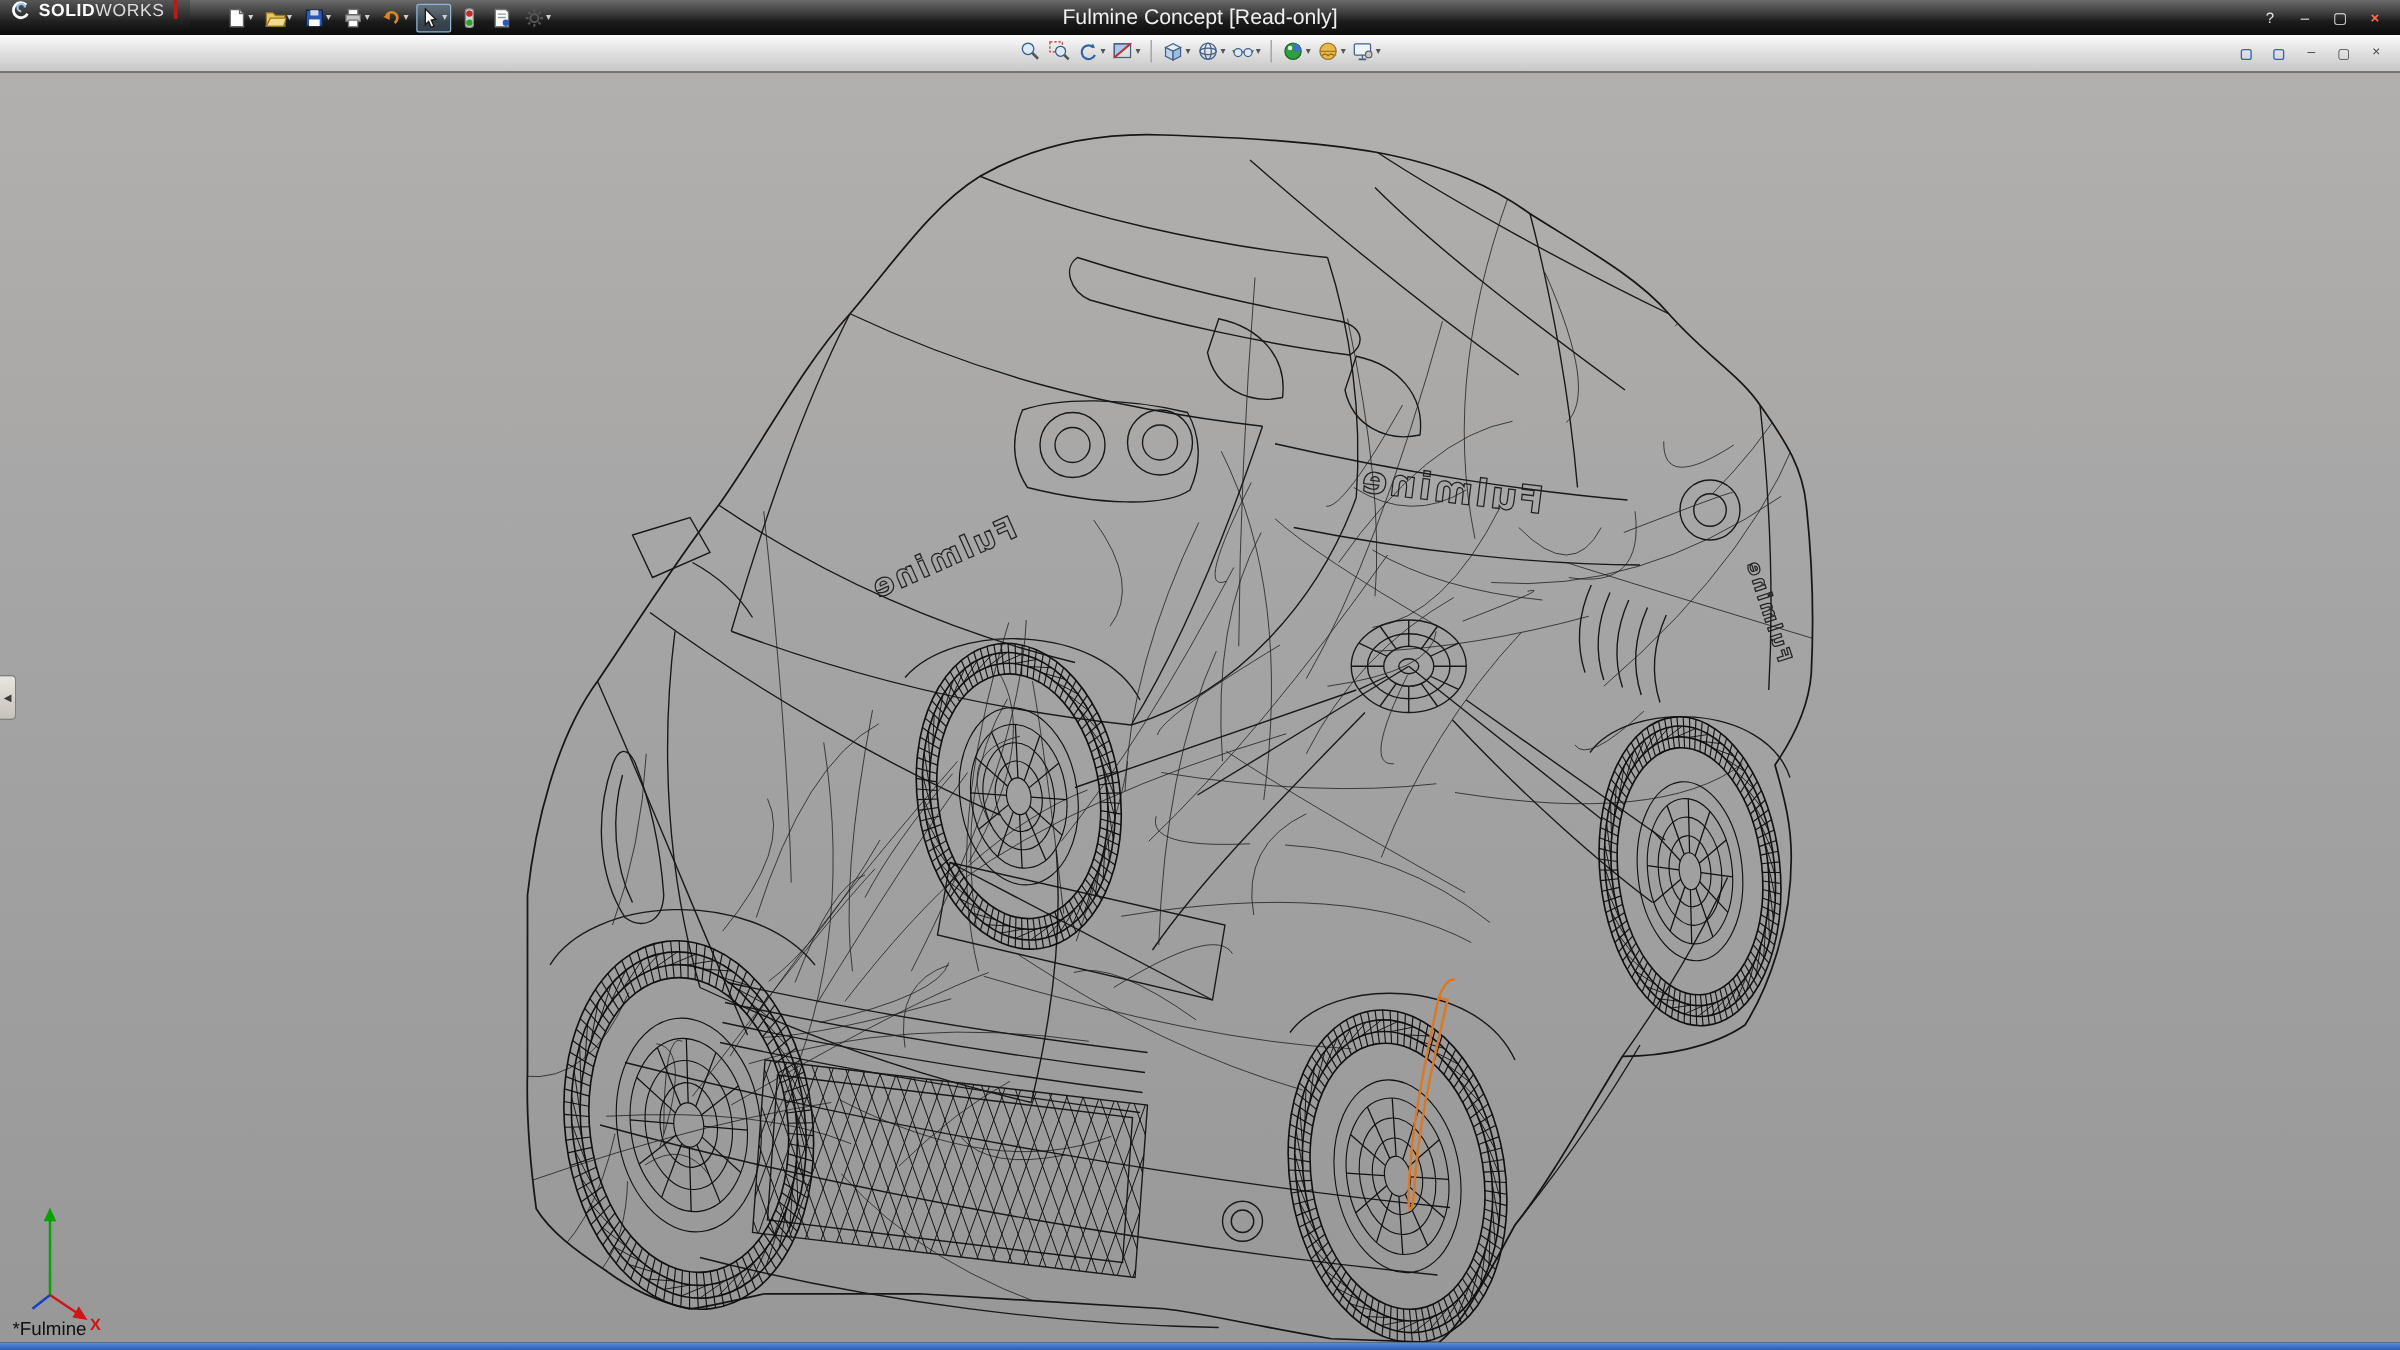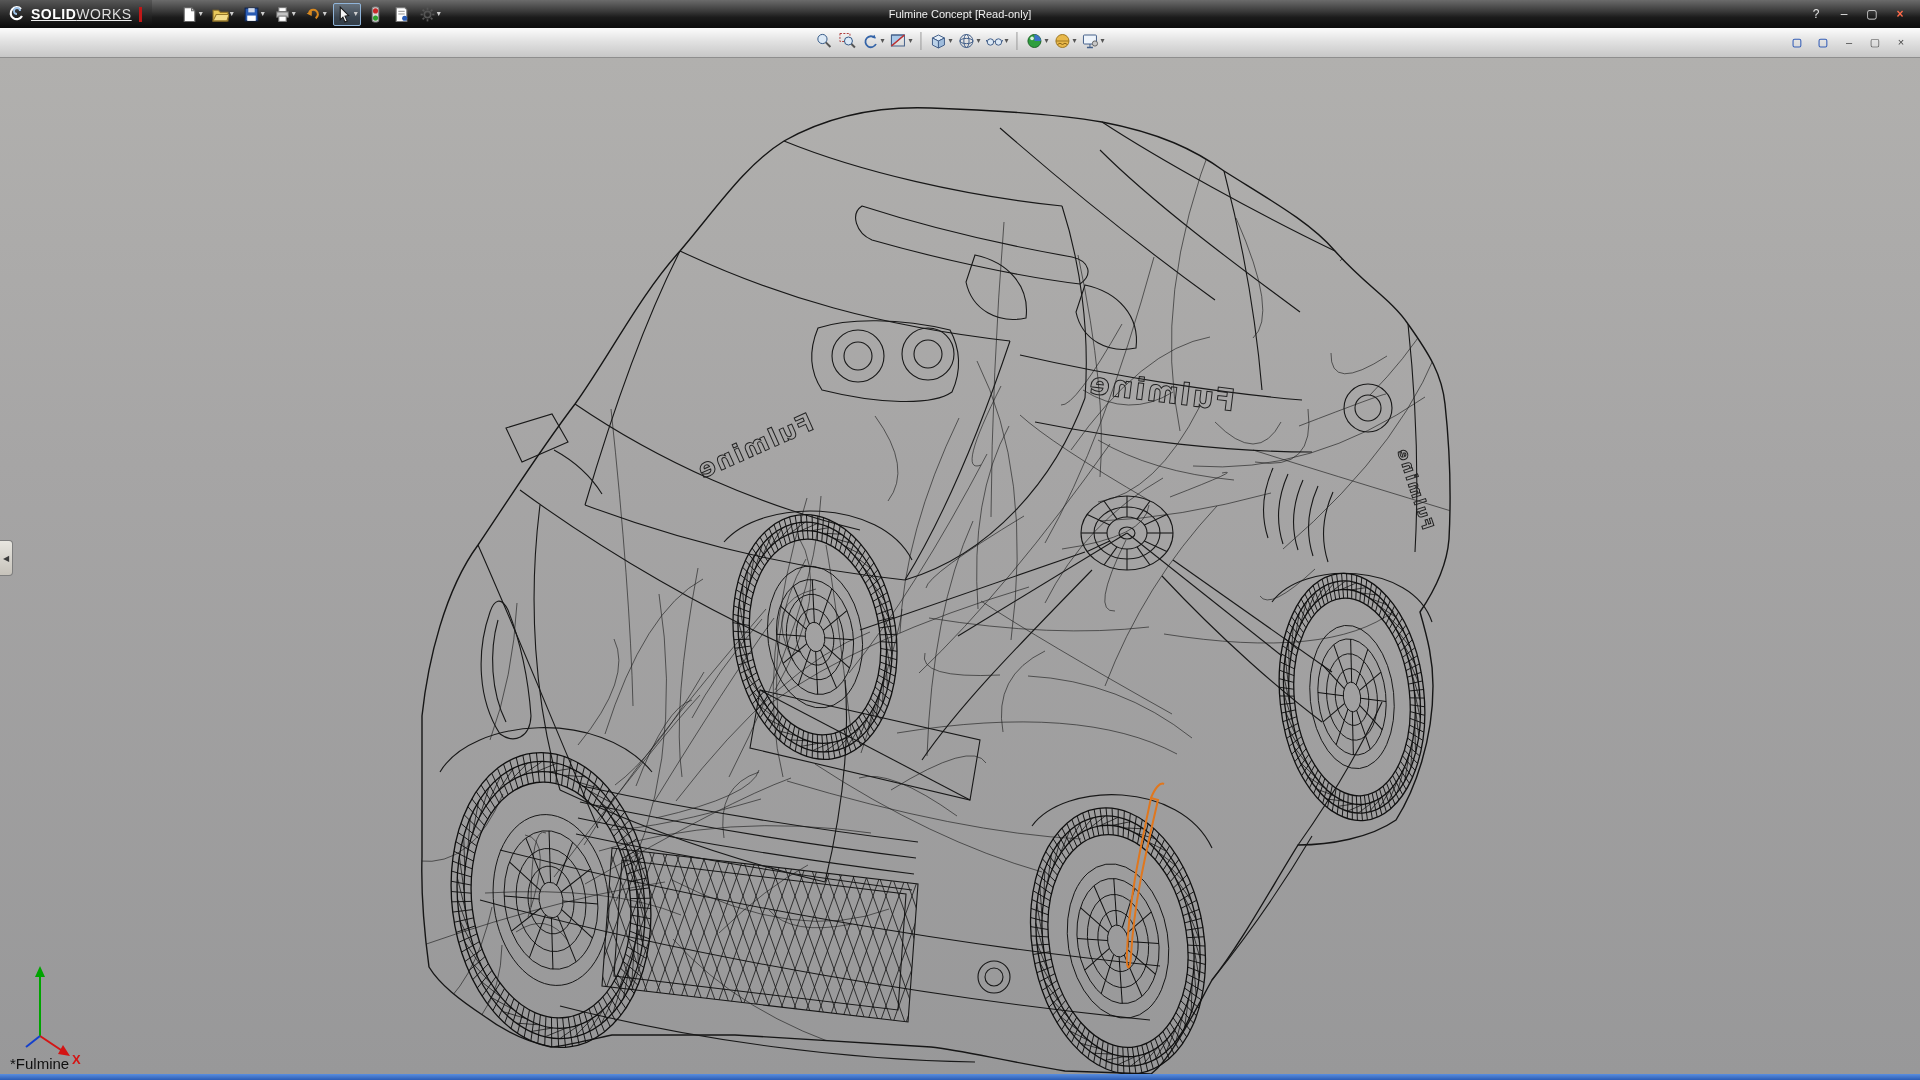--- a/index.html
+++ b/index.html
@@ -5,33 +5,33 @@
   * { margin:0; padding:0; box-sizing:border-box; }
   html,body { width:1920px; height:1080px; overflow:hidden; }
   body { font-family:"Liberation Sans", sans-serif; background:#000; position:relative; }
 
   
   .titlebar{
     position:absolute; top:0; left:0; width:100%; height:28px;
     background:linear-gradient(#6b6b6b,#3a3a3a 40%,#1b1b1b 62%,#0c0c0c);
     display:flex; align-items:center; color:#eee; z-index:30;
   }
-  .logo-block{ display:flex; align-items:center; gap:5px; height:100%;
-    padding:0 10px 0 8px; background:linear-gradient(#575757,#222 60%,#0a0a0a);text-decoration:underline; }
+  .logo-block{ display:flex; align-items:flex-start; gap:5px; height:100%;
+    padding:0 10px 0 8px; background:linear-gradient(#575757,#222 60%,#0a0a0a); }
   .logo-swirl{ width:18px; height:18px; }
   .brand{ font-size:14px; letter-spacing:.5px; color:#fff; white-space:nowrap; }
   .brand b{ font-weight:bold; } .brand span{ font-weight:normal; color:#ddd; }
   .logo-accent{ width:3px; height:15px; background:#c01818; margin-left:2px; }
   .qt{ display:flex; align-items:center; gap:3px; margin-left:26px; }
   .qtb{ display:flex; align-items:center; padding:2px 2px; border:1px solid transparent; border-radius:2px; }
   .qtb svg{ width:17px; height:17px; display:block; }
   .qtb.active{ border-color:#8fb4d9; background:rgba(140,180,220,.28); }
   .dd{ font-size:8px; color:#cfcfcf; margin-left:1px; line-height:1; }
   .tb-title{ position:absolute; left:50%; top:0; height:28px; display:flex; align-items:center;
-    transform:translateX(-50%); font-size:11px; color:#f0f0f0; white-space:nowrap; }
+    transform:translateX(-50%); font-size:17px; color:#f0f0f0; white-space:nowrap; }
   .win-controls{ margin-left:auto; display:flex; align-items:center; gap:4px; padding-right:8px; }
   .wc{ width:24px; height:18px; display:flex; align-items:center; justify-content:center;
     font-size:12px; color:#e4e4e4; border-radius:2px; }
   .wc.close{ color:#ff6a4a; font-weight:bold; }
 
   
   .menubar{
     position:absolute; top:28px; left:0; width:100%; height:30px;
     background:linear-gradient(#fcfcfc,#e2e2e2 45%,#c7c7c7);
     border-bottom:1px solid #8e8e8e; z-index:25;

